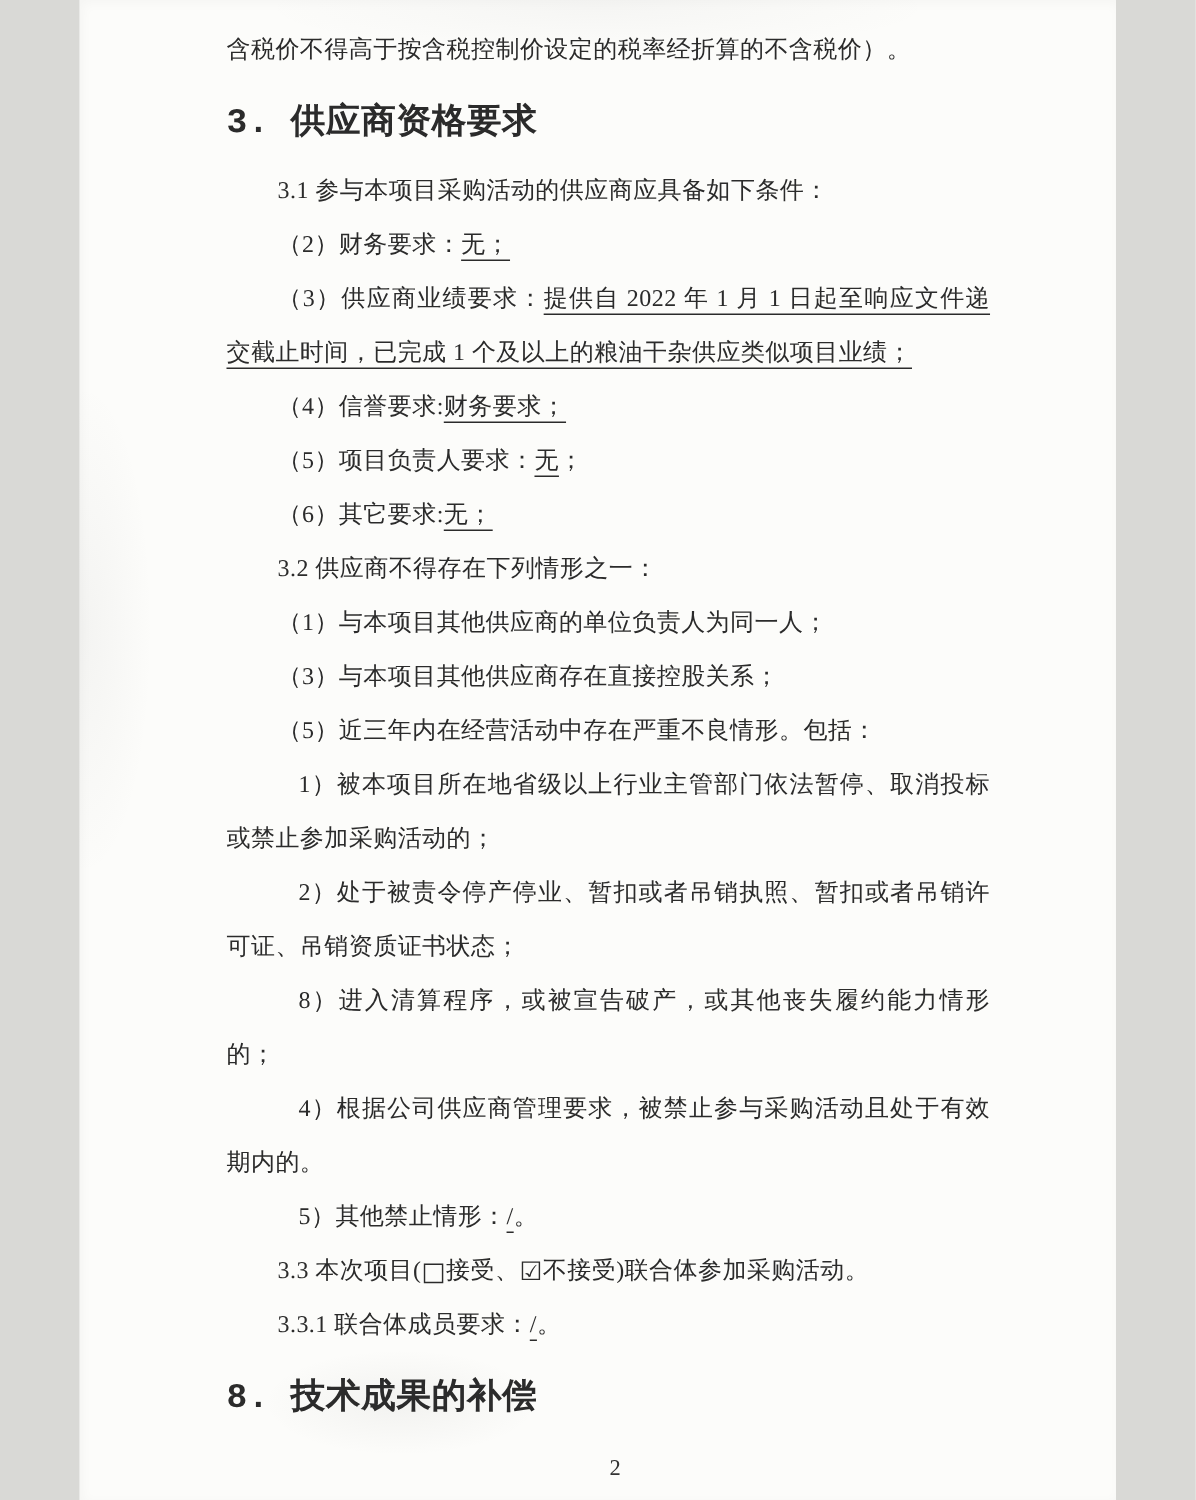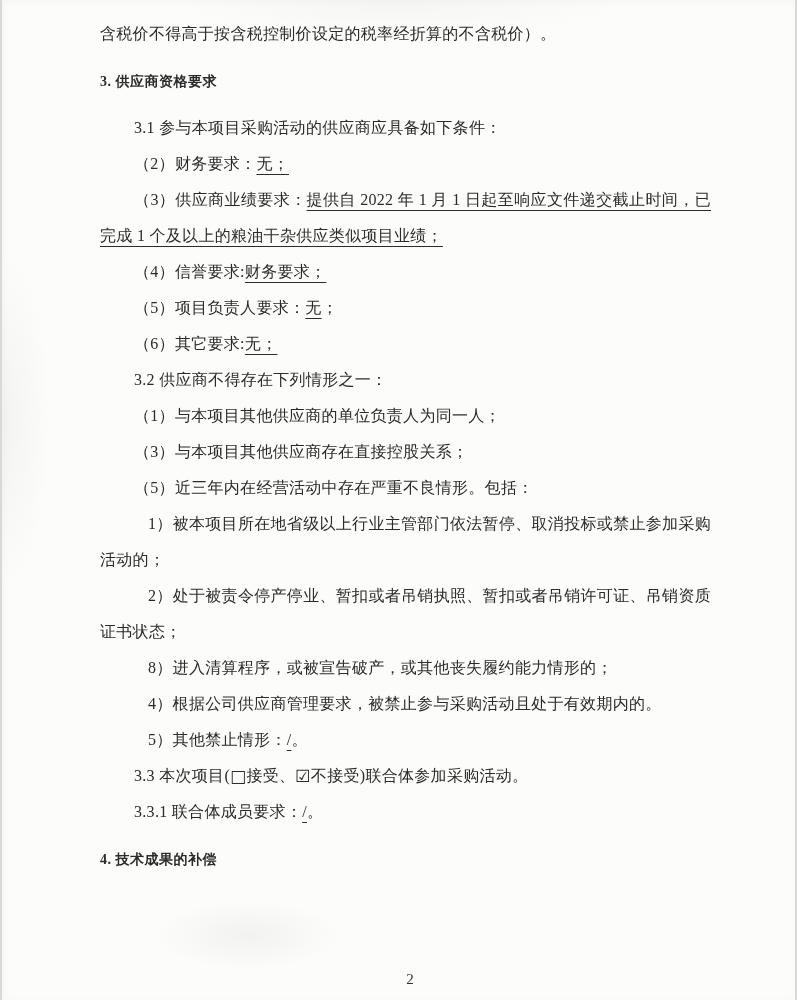--- a/index.html
+++ b/index.html
@@ -1,18 +1,18 @@
 <!DOCTYPE html>
 <html lang="zh"><head>
 <meta charset="utf-8">
 <style>
   html, body { margin: 0; padding: 0; background: #d9d9d6; }
   .page {
     position: relative;
-    width: 793px;
+    width: 691px;
     height: 1000px;
     margin: 0 auto;
     background:
       radial-gradient(130px 50px at 31% 93.5%, rgba(110,110,105,0.07), transparent 70%),
       radial-gradient(60px 220px at 0.5% 42%, rgba(90,90,90,0.05), transparent 75%),
       radial-gradient(300px 40px at 50% 0.5%, rgba(90,90,90,0.04), transparent 75%),
       #fcfcfa;
     box-shadow: inset 2px 2px 8px rgba(0,0,0,0.03);
     overflow: hidden;
     color: #2b2b2b;
@@ -25,23 +25,23 @@
   .para {
     margin: 0;
     line-height: 36px;
     text-align: justify;
     letter-spacing: 0.3px;
   }
   .indent-none { text-indent: 0; }
   .indent-lvl1 { text-indent: 34px; }
   .indent-lvl2 { text-indent: 48px; }
   .heading {
-    font-family: Liberation Serif, serif;
+    font-family: Liberation Mono, monospace;
     font-weight: 700;
-    font-size: 14px;
+    font-size: 23px;
     line-height: 44px;
     margin: 8px 0 6px 0;
     letter-spacing: 0.5px;
   }
   .u {
     text-decoration: underline;
     text-underline-offset: 5px;
     text-decoration-thickness: 1px;
   }
   .cb {
@@ -79,17 +79,17 @@
       <p class="para indent-lvl1"><span>（1）与本项目其他供应商的单位负责人为同一人；</span></p>
       <p class="para indent-lvl1"><span>（3）与本项目其他供应商存在直接控股关系；</span></p>
       <p class="para indent-lvl1"><span>（5）近三年内在经营活动中存在严重不良情形。包括：</span></p>
       <p class="para indent-lvl2"><span>1）被本项目所在地省级以上行业主管部门依法暂停、取消投标或禁止参加采购活动的；</span></p>
       <p class="para indent-lvl2"><span>2）处于被责令停产停业、暂扣或者吊销执照、暂扣或者吊销许可证、吊销资质证书状态；</span></p>
       <p class="para indent-lvl2"><span>8）进入清算程序，或被宣告破产，或其他丧失履约能力情形的；</span></p>
       <p class="para indent-lvl2"><span>4）根据公司供应商管理要求，被禁止参与采购活动且处于有效期内的。</span></p>
       <p class="para indent-lvl2"><span>5）其他禁止情形：</span><span class="u">/</span><span>。</span></p>
       <p class="para indent-lvl1"><span>3.3 本次项目(</span><span class="cb">□</span><span>接受、</span><span class="cb">☑</span><span>不接受)联合体参加采购活动。</span></p>
       <p class="para indent-lvl1"><span>3.3.1 联合体成员要求：</span><span class="u">/</span><span>。</span></p>
-      <h2 class="heading"><span>4. 技术成果的补偿</span></h2>
+      <h2 class="heading"><span>8. 技术成果的补偿</span></h2>
       <p class="para indent-lvl1"></p>
     </main>
   <div class="pagenum">2</div>
 </div>
 
 </body></html>

